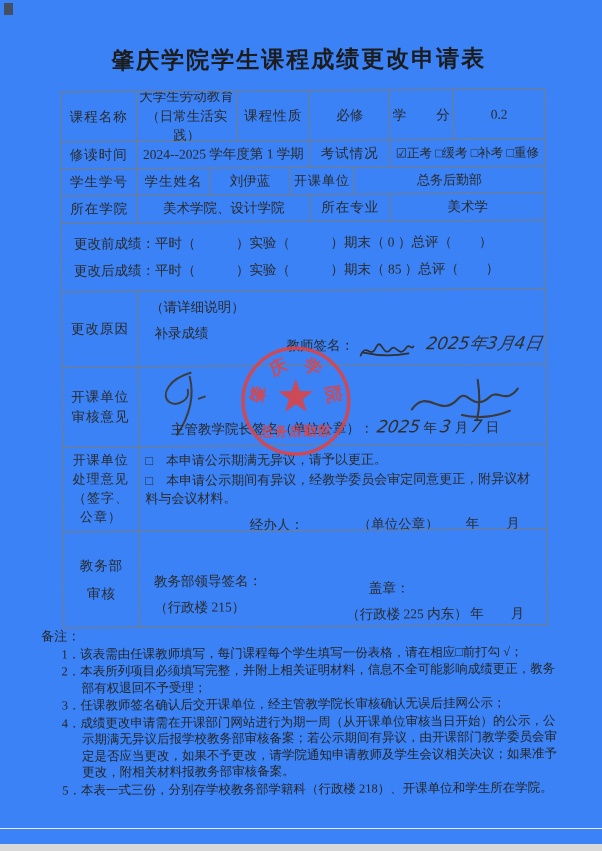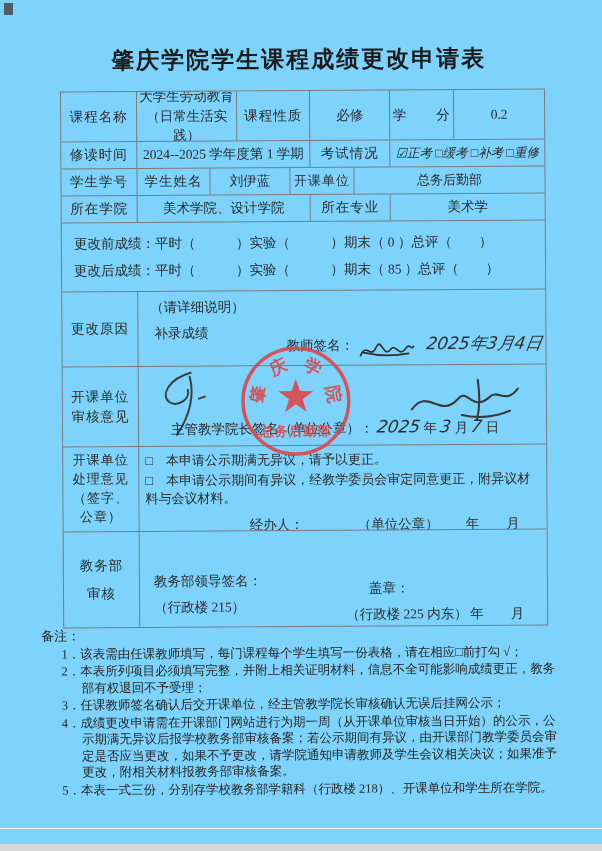--- a/index.html
+++ b/index.html
@@ -1,18 +1,18 @@
 <!DOCTYPE html>
 <html><head>
 <meta charset="utf-8">
 <style>
   html,body { margin:0; padding:0; }
   body { width:602px; height:851px; background:#ffffff; overflow:hidden;
          font-family:"Liberation Serif","DejaVu Serif",serif; color:#2b2b2b; }
-  .page { position:relative; width:602px; height:851px; background:#7dd3fc; }
+  .page { position:relative; width:602px; height:851px; background:#3b82f6; }
   .sheet { position:absolute; inset:0; transform:rotate(-0.35deg); }
 
   .title { position:absolute; top:44px; left:0; width:100%; text-align:center;
            font-size:23px; font-weight:bold; letter-spacing:2px; color:#1c1c1c; }
 
   .tbl { position:absolute; left:62px; top:90px; width:485px; border:1px solid #7c7c7c; box-sizing:border-box; }
   .row { display:flex; border-bottom:1px solid #7c7c7c; box-sizing:border-box; }
   .row:last-child { border-bottom:none; }
   .c { border-right:1px solid #7c7c7c; box-sizing:border-box;
        display:flex; flex-direction:column; align-items:center; justify-content:center;
@@ -77,21 +77,21 @@
         <div class="c lbl" style="width:73px;">课程性质</div>
         <div class="c" style="width:80px;">必修</div>
         <div class="c lbl" style="width:64px;">学　　分</div>
         <div class="c" style="flex:1;">0.2</div>
       </div>
 
       <div class="row" style="height:27px;">
         <div class="c lbl" style="width:76px;">修读时间</div>
         <div class="c" style="width:173px;">2024--2025 学年度第 1 学期</div>
         <div class="c lbl" style="width:80px;">考试情况</div>
-        <div class="c" style="flex:1; font-size:12.5px;font-style:italic;">☑正考 □缓考 □补考 □重修</div>
+        <div class="c" style="flex:1; font-size:12.5px;">☑正考 □缓考 □补考 □重修</div>
       </div>
 
       <div class="row" style="height:27px;">
         <div class="c lbl" style="width:76px;">学生学号</div>
         <div class="c lbl" style="width:73px;">学生姓名</div>
         <div class="c" style="width:80px;">刘伊蓝</div>
         <div class="c lbl" style="width:64px; font-size:13px;">开课单位</div>
         <div class="c" style="flex:1; font-size:13px;">总务后勤部</div>
       </div>
 

